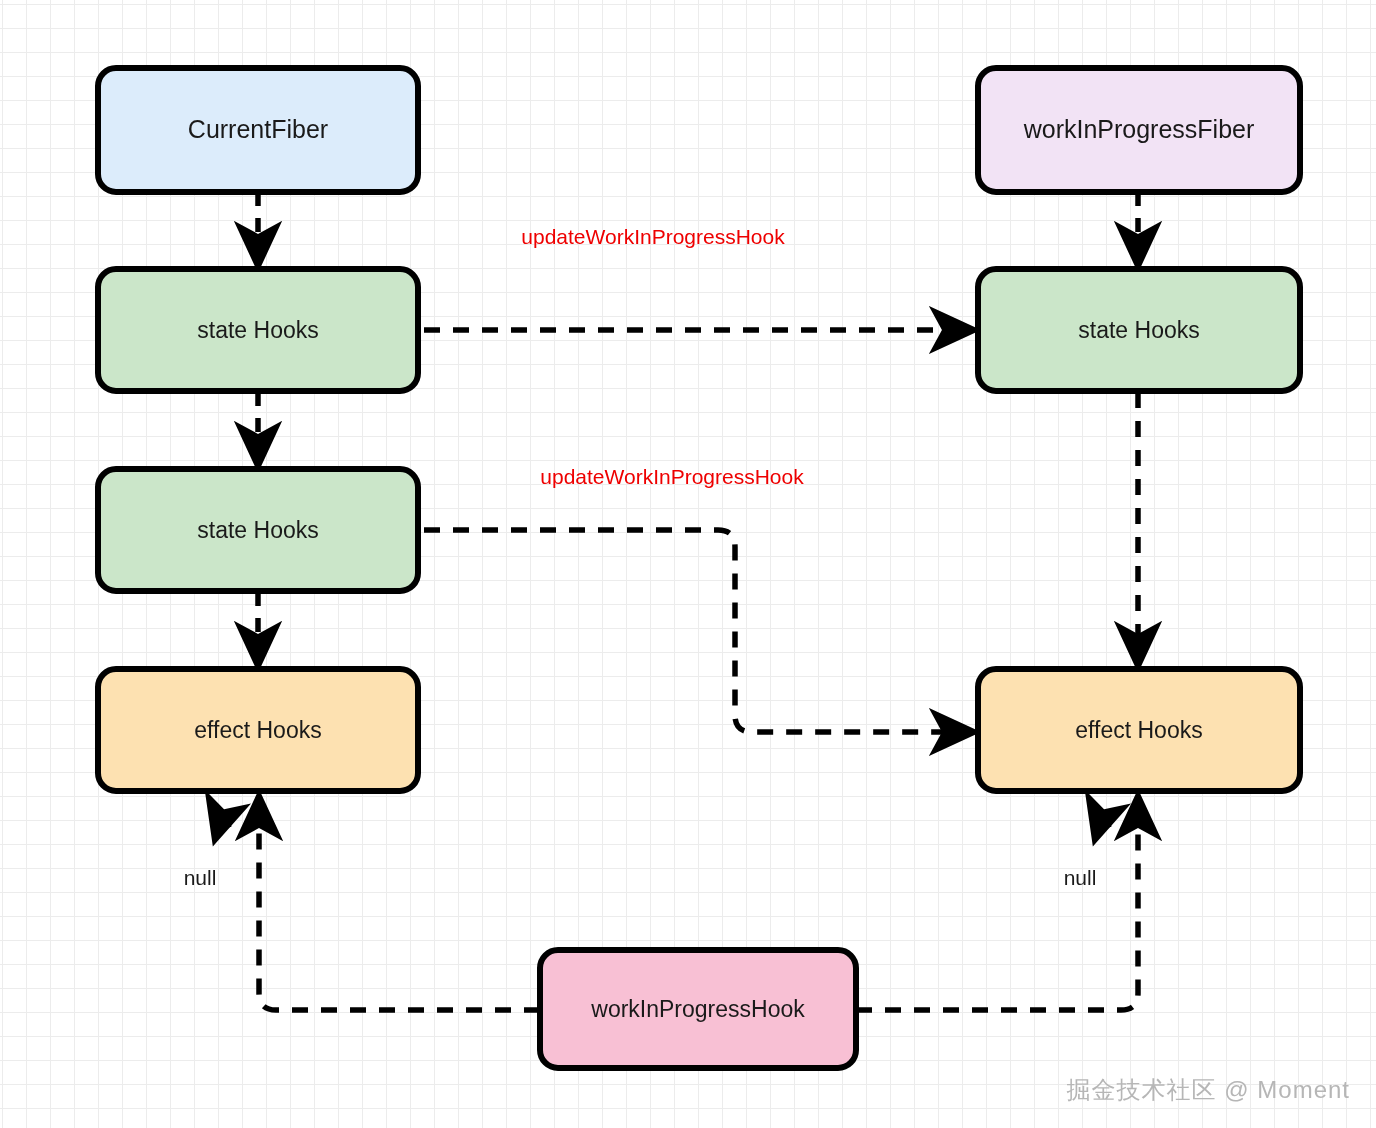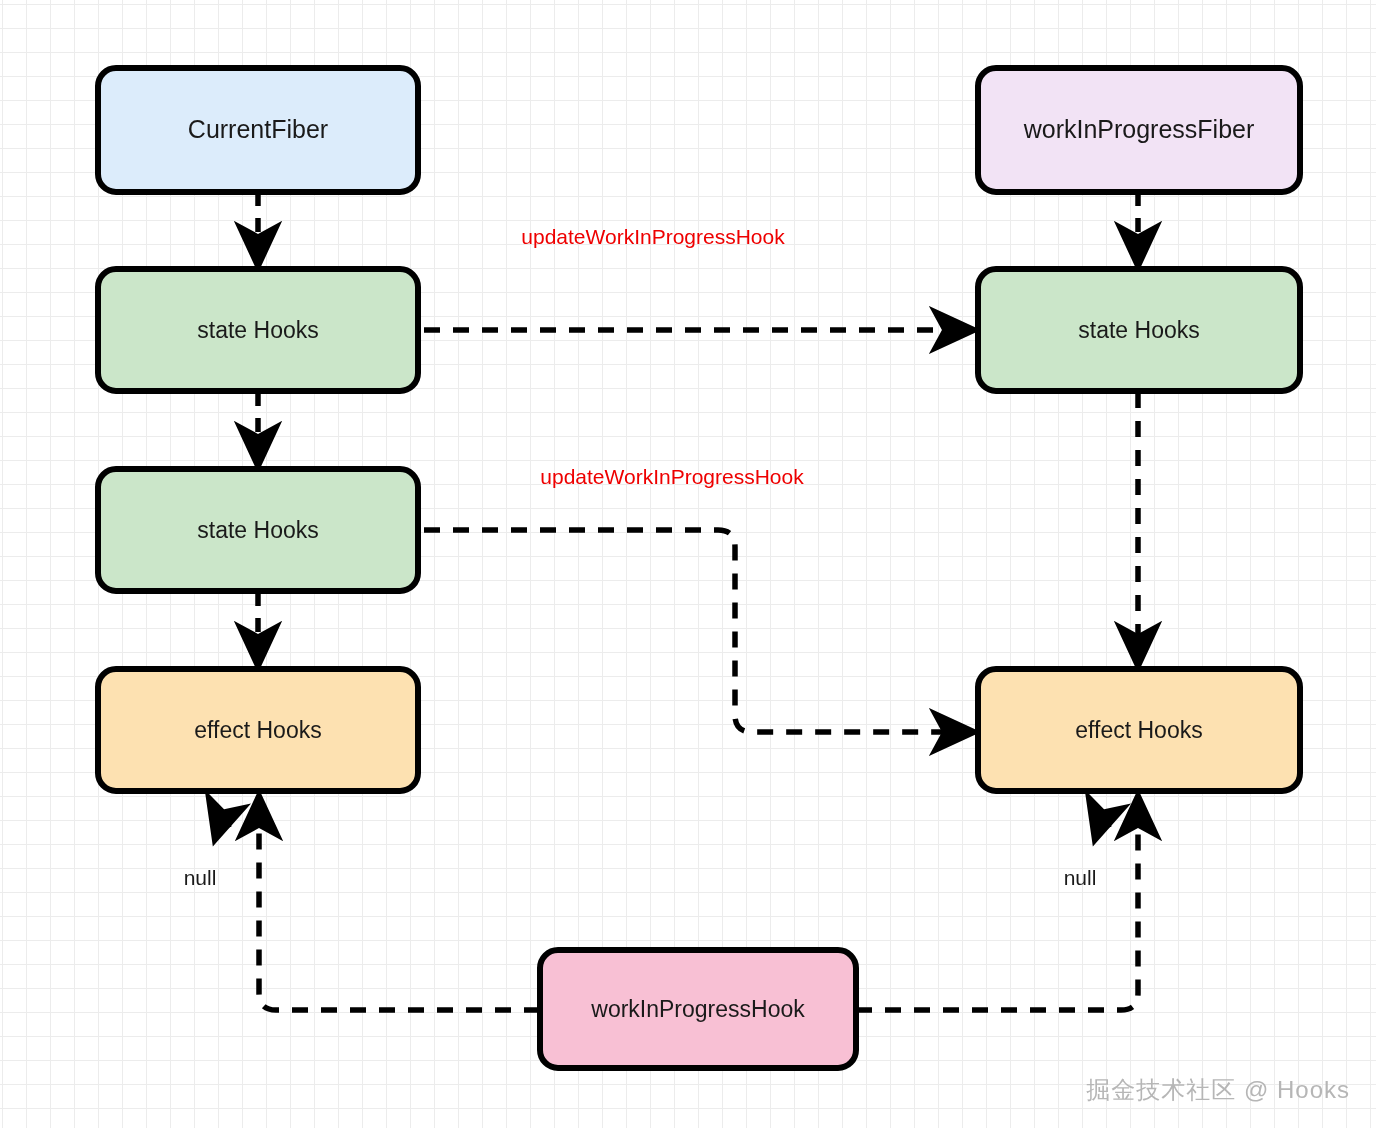--- a/index.html
+++ b/index.html
@@ -160,15 +160,15 @@
 
     <text class="edge-label" x="653" y="238">updateWorkInProgressHook</text>
 
     <text class="edge-label" x="672" y="478">updateWorkInProgressHook</text>
 
     <text class="null-label" x="200" y="879">null</text>
 
     <text class="null-label" x="1080" y="879">null</text>
   </svg>
 
-  <div class="watermark">掘金技术社区 @ Hooks</div>
+  <div class="watermark">掘金技术社区 @ Moment</div>
 
 </div>
 
 </body></html>

